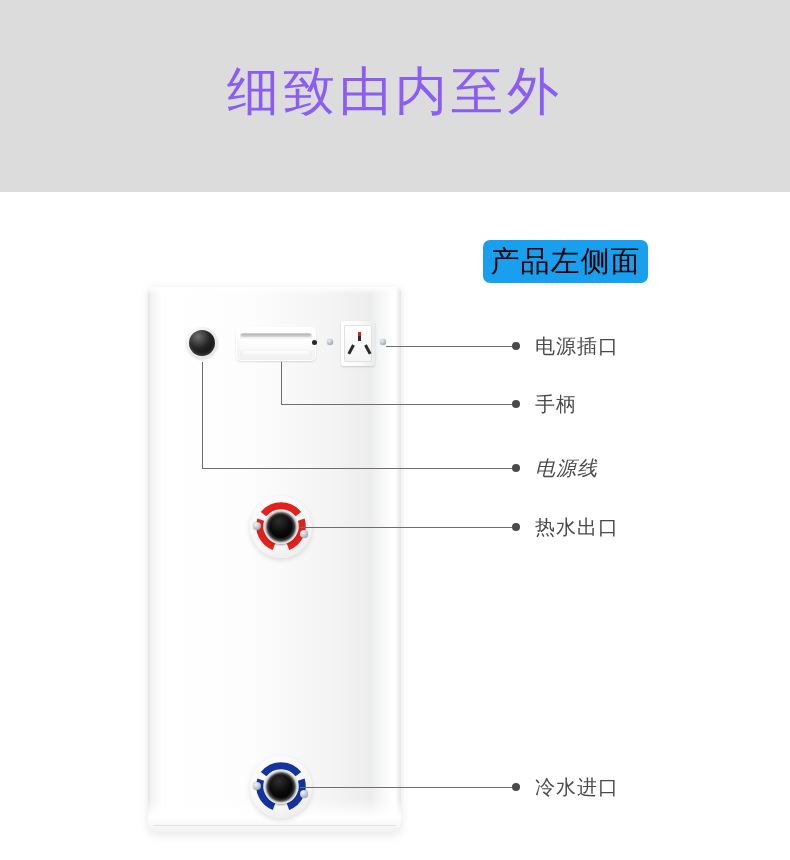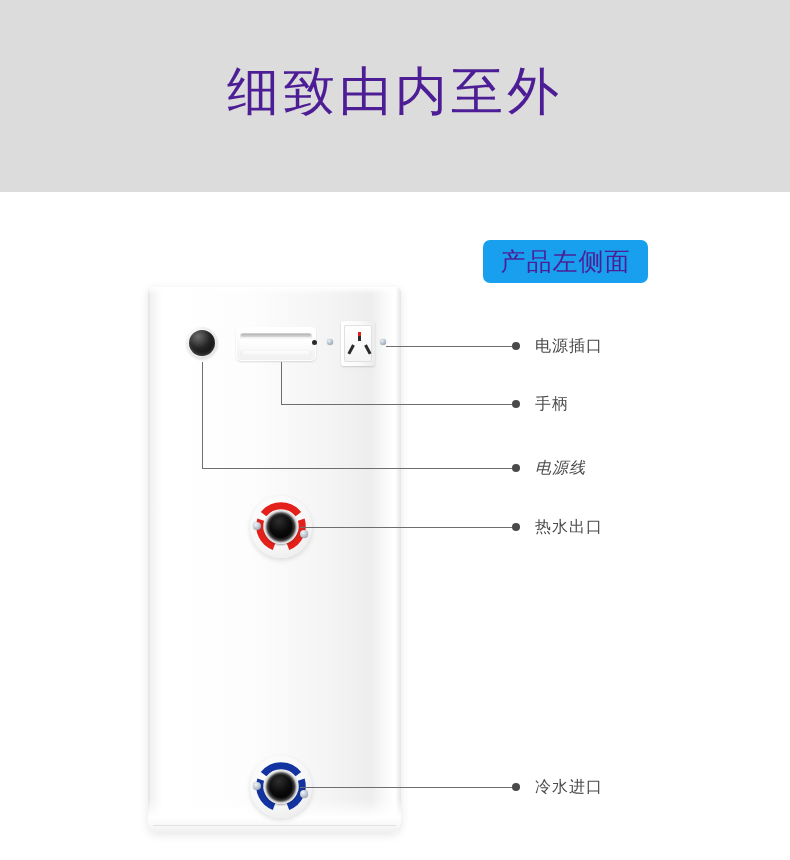--- a/index.html
+++ b/index.html
@@ -25,34 +25,34 @@
     background: #dcdcdc;
   }
   .page-title {
     position: absolute;
     left: 0; top: 60px;
     width: 790px;
     text-align: center;
     font-size: 52px;
     line-height: 62px;
     letter-spacing: 4px;
-    color: #4c1d95;
+    color: #8b5cf6;
     font-weight: 400;
     white-space: nowrap;
   }
 
   
   .badge {
     position: absolute;
     left: 483px; top: 240px;
     width: 165px; height: 43px;
     background: #18a0ef;
     border-radius: 7px;
-    color: #4c1d95;
-    font-size: 25px;
+    color: #000000;
+    font-size: 29px;
     line-height: 43px;
     text-align: center;
     letter-spacing: 1px;
     white-space: nowrap;
   }
 
   
   .panel {
     position: absolute;
     left: 148px; top: 287px;
@@ -247,21 +247,21 @@
     position: absolute;
     width: 8px; height: 8px;
     border-radius: 50%;
     background: #4a4a4a;
   }
 
   
   .callout-label {
     position: absolute;
     left: 535px;
-    font-size: 16px;
+    font-size: 20px;
     line-height: 28px;
     color: #4a4a4a;
     letter-spacing: 1px;
     white-space: nowrap;
   }
 </style>
 </head>
 <body>
 
 <div id="stage">

